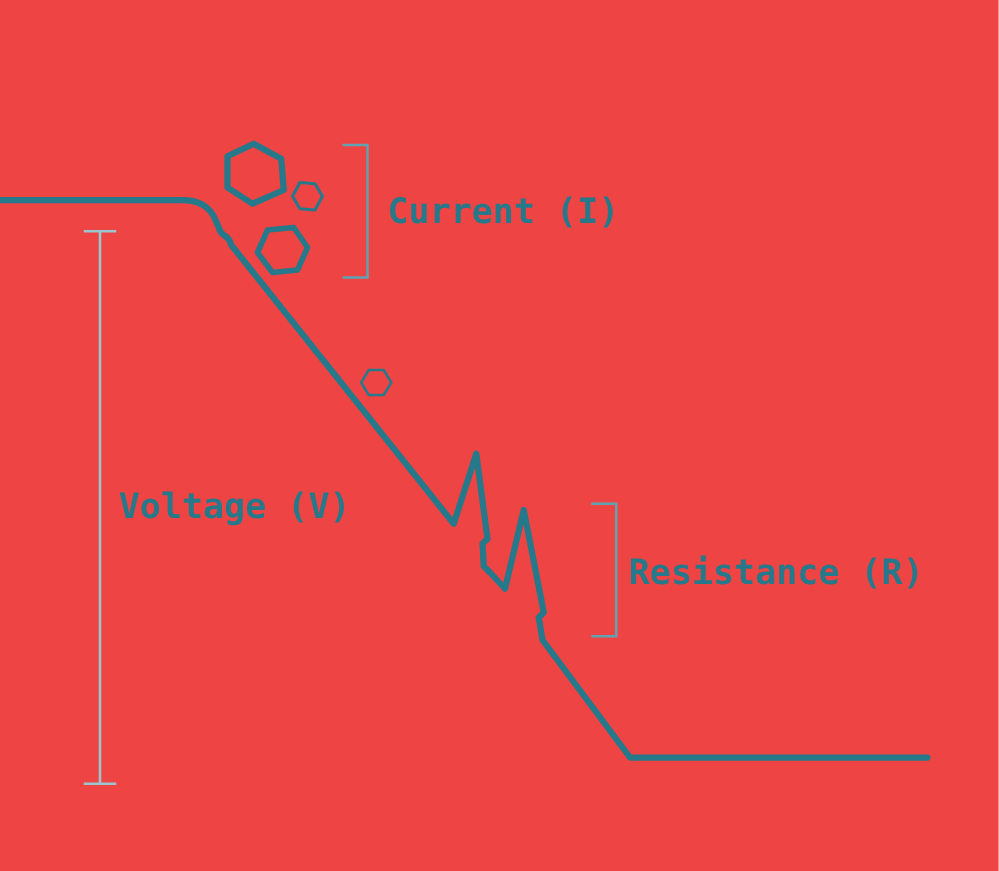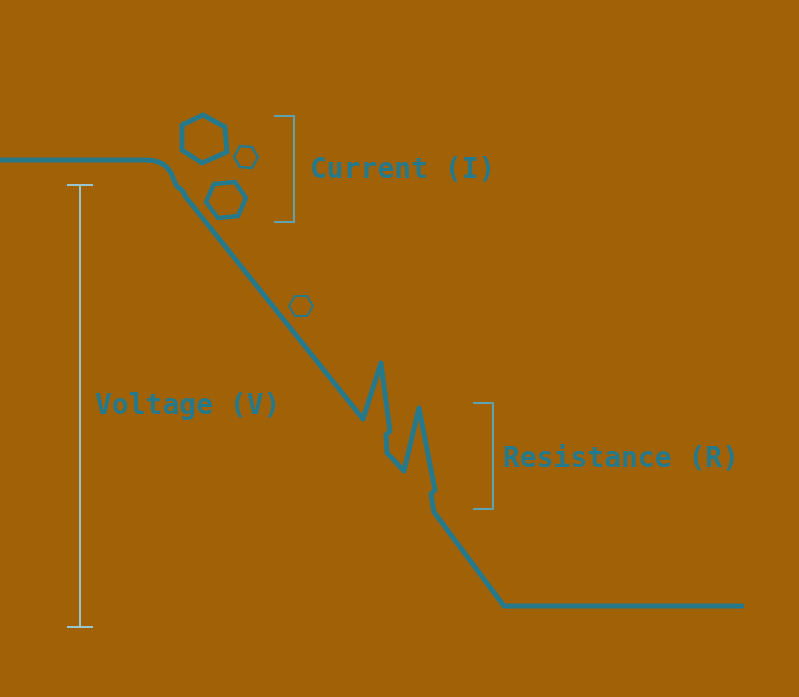--- a/index.html
+++ b/index.html
@@ -5,21 +5,21 @@
   html, body {
     margin: 0;
     padding: 0;
     background: #ffffff;
     font-family: "DejaVu Sans Mono", "Liberation Mono", monospace;
   }
   .stage {
     position: relative;
     width: 799px;
     height: 697px;
-    background: #a16207;
+    background: #ef4444;
     overflow: hidden;
   }
   svg { display: block; }
   .diagram-label {
     font-family: "DejaVu Sans Mono", "Liberation Mono", monospace;
     font-weight: bold;
     font-size: 28px;
     letter-spacing: 0px;
   }
 </style>

